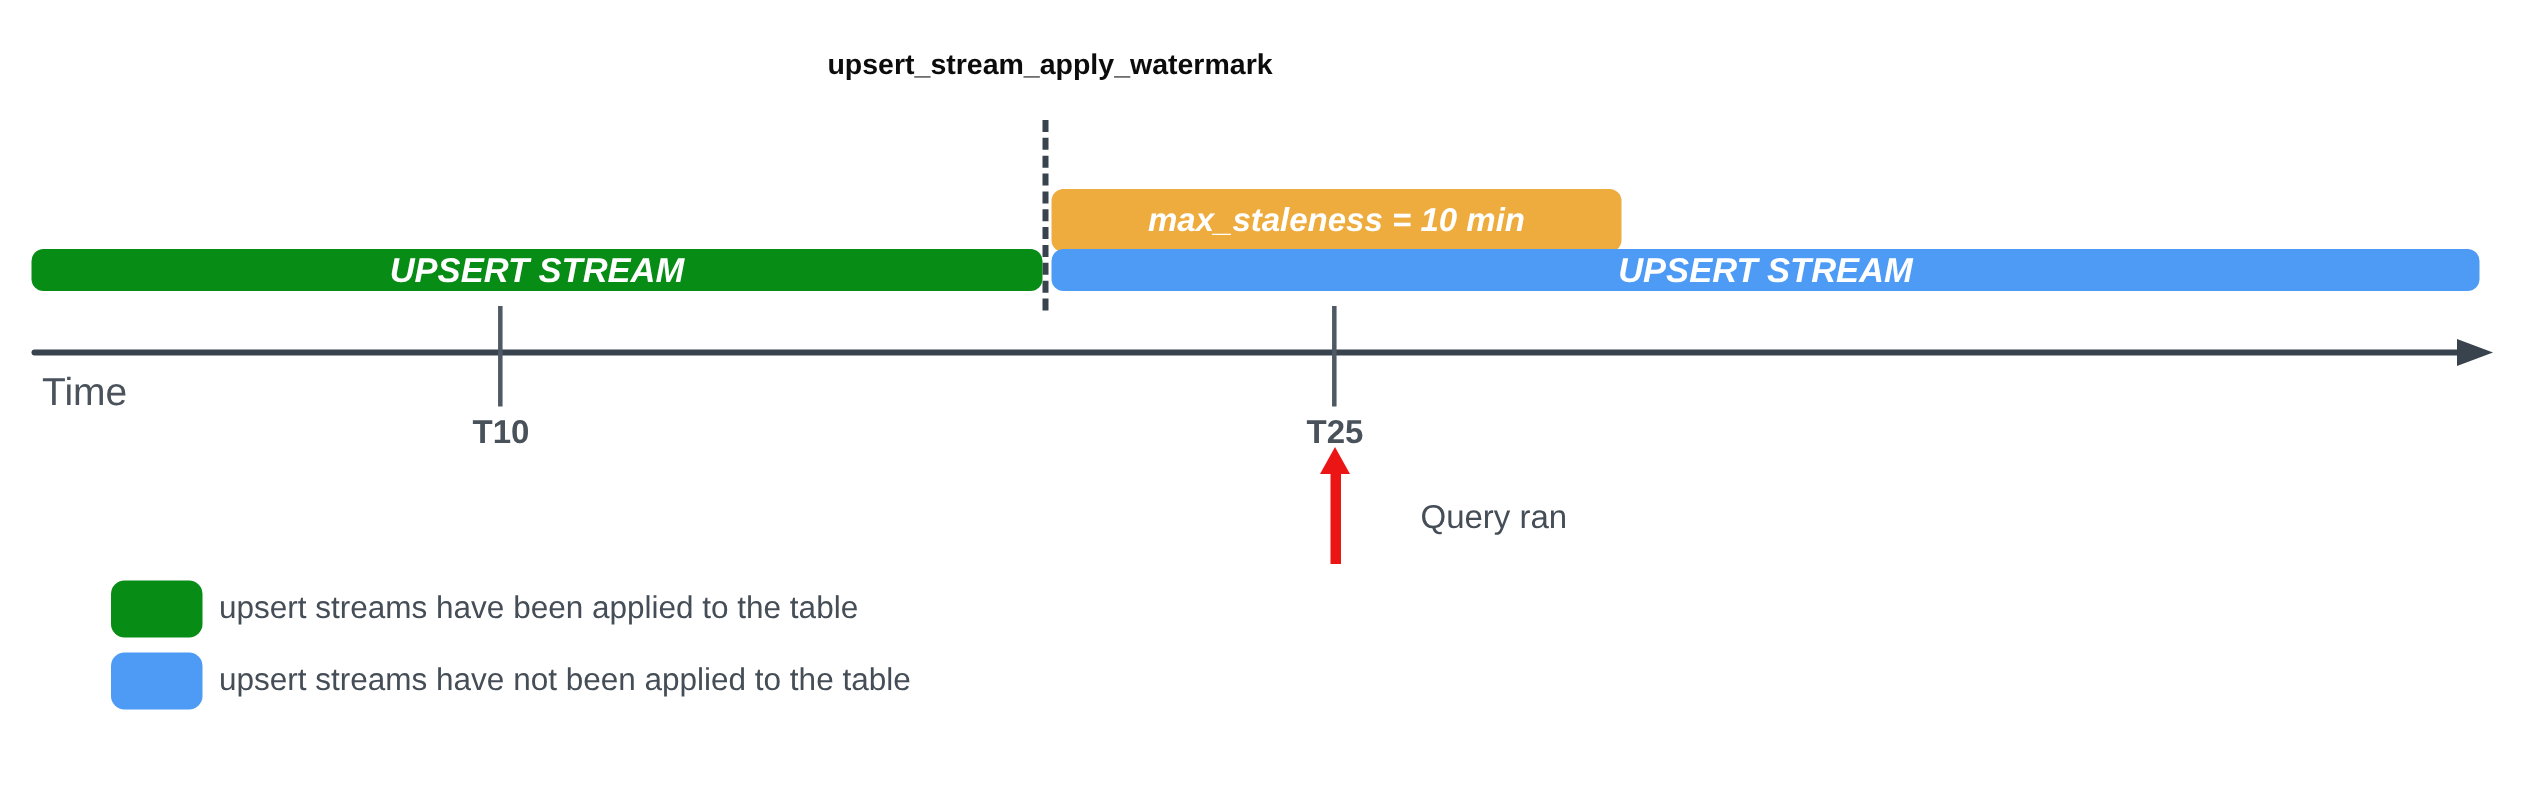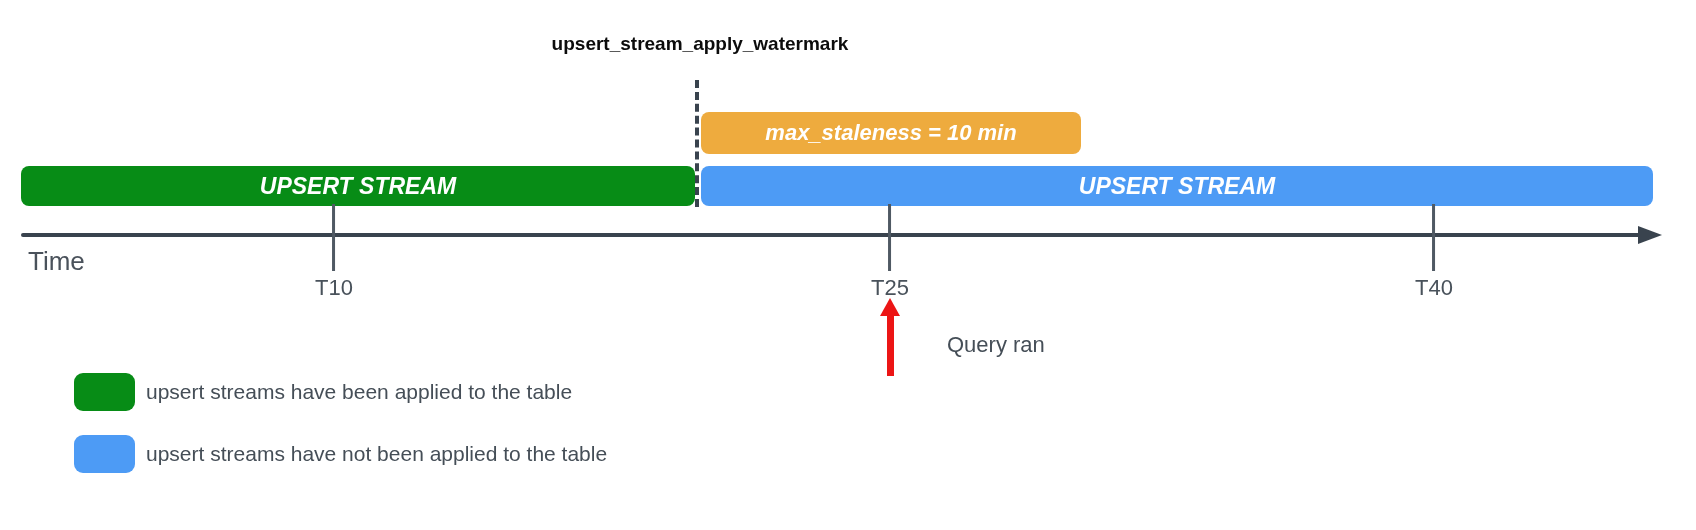--- a/index.html
+++ b/index.html
@@ -32,44 +32,44 @@
     left: 695px;
     top: 80px;
     height: 127px;
     width: 0;
     border-left: 4px dashed #39434e;
   }
   
   .staleness-box {
     position: absolute;
     left: 701px;
-    top: 112px;
+    top: 126px;
     width: 380px;
     height: 42px;
     background: #eeab3e;
     border-radius: 8px;
     display: flex;
     align-items: center;
     justify-content: center;
   }
   .staleness-box span {
     color: #ffffff;
     font-size: 22px;
     font-weight: bold;
     font-style: italic;
     white-space: nowrap;
   }
   
   .bar {
     position: absolute;
     top: 166px;
-    height: 40px;
+    height: 28px;
     border-radius: 8px;
     display: flex;
-    align-items: center;
+    align-items: flex-end;
     justify-content: center;
   }
   .bar span {
     color: #ffffff;
     font-size: 23px;
     font-weight: bold;
     font-style: italic;
     white-space: nowrap;
   }
   .green-bar { left: 21px; width: 674px; background: #078c16; }
@@ -102,20 +102,21 @@
     color: #4a525b;
   }
   
   .tick {
     position: absolute;
     top: 204px;
     transform: translateX(-50%);
     display: flex;
     flex-direction: column;
     align-items: center;
+    font-weight: bold;
   }
   .tick-line {
     width: 3px;
     height: 67px;
     background: #4f5963;
   }
   .tick-label {
     margin-top: 4px;
     font-size: 22px;
     color: #49525b;
@@ -157,21 +158,21 @@
     white-space: nowrap;
     margin-left: 41px;
   }
   
   .legend-row {
     position: absolute;
     left: 74px;
     display: flex;
     align-items: center;
   }
-  .legend-row-applied { top: 373px; }
+  .legend-row-applied { top: 387px; }
   .legend-row-unapplied { top: 435px; }
   .legend-swatch {
     width: 61px;
     height: 38px;
     border-radius: 9px;
     flex: none;
   }
   .legend-swatch-green { background: #078c16; }
   .legend-swatch-blue { background: #4d9bf5; }
   .legend-text {
@@ -212,24 +213,20 @@
     <div class="tick-label">T10</div>
   </div>
 
 
   <div class="tick tick-t25">
     <div class="tick-line"></div>
     <div class="tick-label">T25</div>
   </div>
 
 
-  <div class="tick tick-t40">
-    <div class="tick-line"></div>
-    <div class="tick-label">T40</div>
-  </div>
 
   <div class="query-arrow">
     <div class="query-arrow-head"></div>
     <div class="query-arrow-shaft"></div>
   </div>
 
   <div class="query-label">Query ran</div>
 
   <div class="legend-row legend-row-applied">
     <span class="legend-swatch legend-swatch-green"></span>

